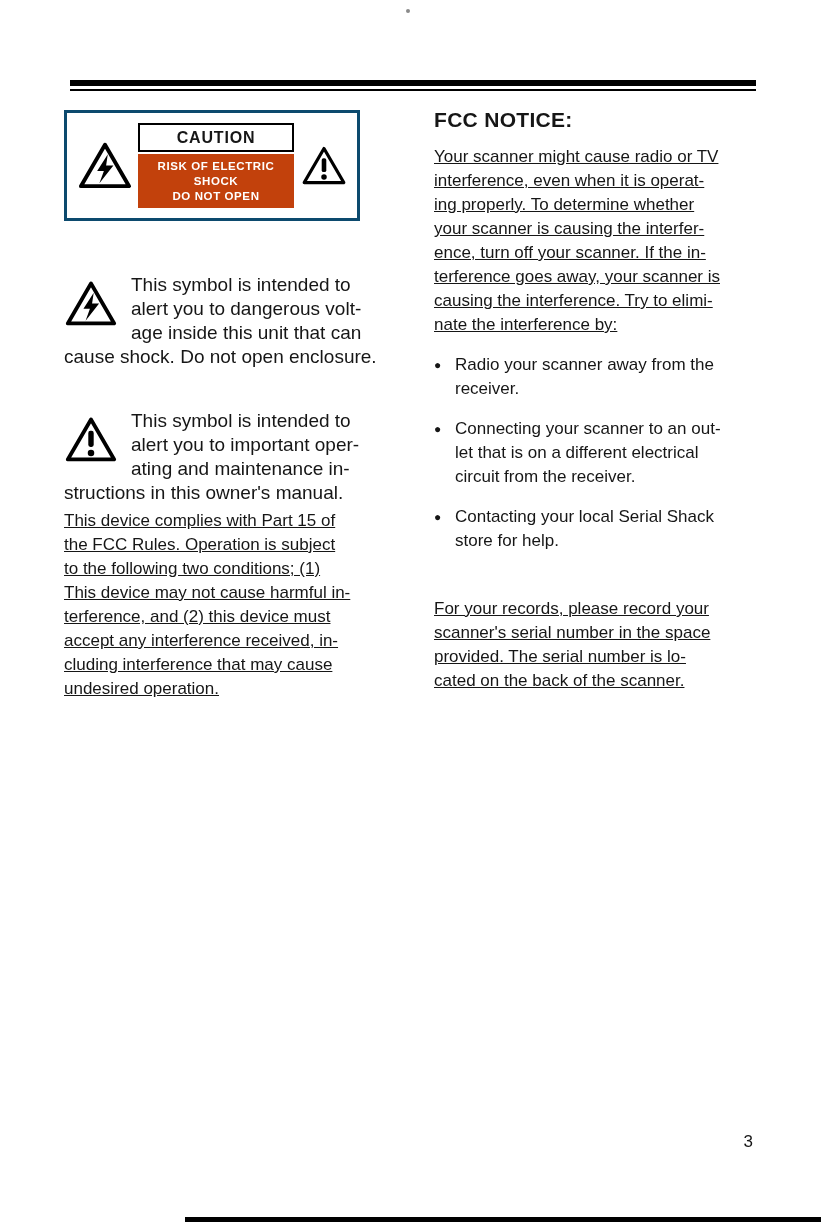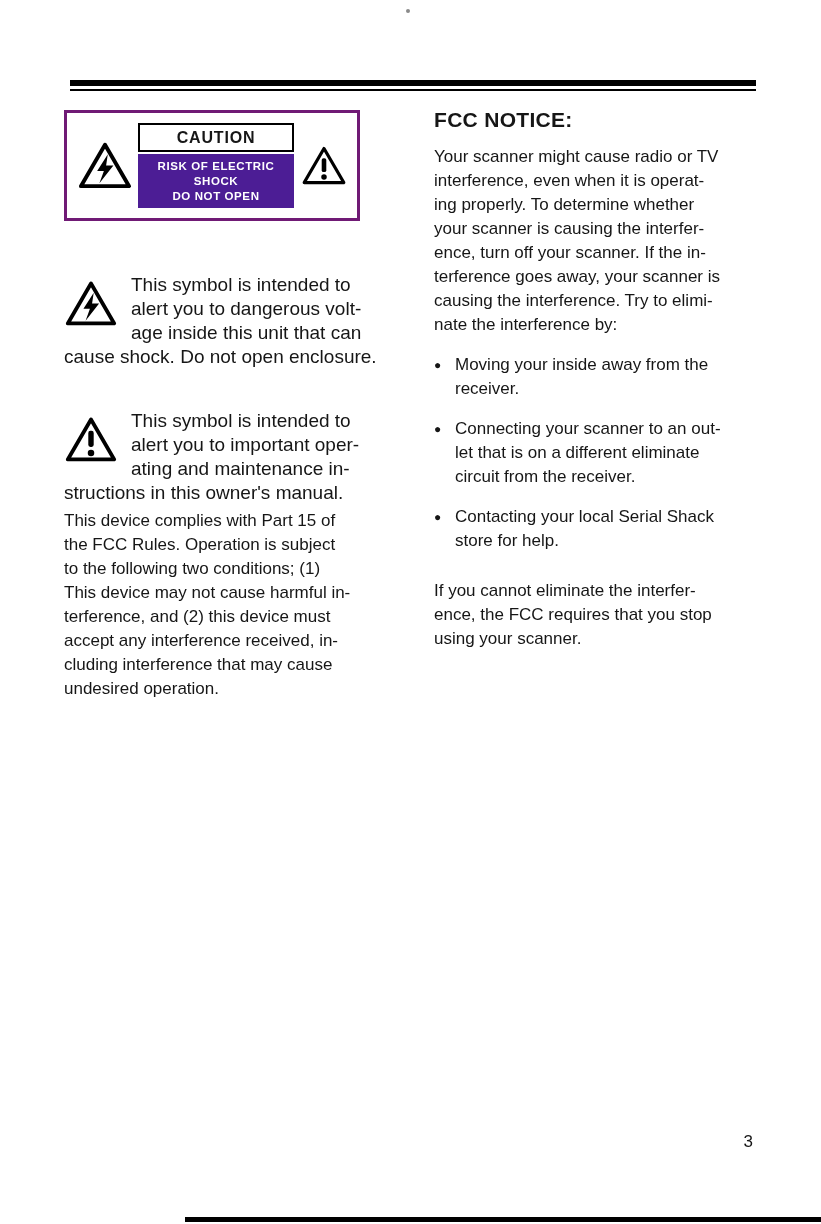--- a/index.html
+++ b/index.html
@@ -27,40 +27,40 @@
     position: absolute; left: 64px; top: 106px; width: 694px;
     display: flex; gap: 38px;
   }
   .col-left { width: 332px; flex: none; }
   .col-right { width: 324px; flex: none; padding-top: 2px; }
 
   
   .caution-box {
     margin-top: 4px;
     width: 296px;
-    border: 3px solid #701a75;
+    border: 3px solid #0c4a6e;
     padding: 10px 10px 10px 10px;
     box-sizing: border-box;
     background: #fff;
   }
   .caution-header { display: flex; align-items: center; gap: 5px; }
   .tri-icon { display: block; }
   .tri-left { width: 56px; height: 52px; flex: none; }
   .tri-right { width: 46px; height: 42px; flex: none; margin-left: 2px; }
   .caution-center { flex: 1; display: flex; flex-direction: column; gap: 2px; }
   .caution-label {
     border: 2px solid #000;
     text-align: center;
     font-weight: bold;
     font-size: 16px;
     letter-spacing: 0.8px;
     padding: 4px 0 3px 0;
   }
   .risk-box {
-    background: #4c1d95;
+    background: #c2410c;
     color: #fff;
     text-align: center;
     font-weight: bold;
     font-size: 11.5px;
     line-height: 15px;
     letter-spacing: 0.6px;
     padding: 5px 0 4px 0;
     white-space: pre-line;
   }
   .caution-body {
@@ -92,20 +92,21 @@
     font-weight: bold;
     font-size: 18px;
     line-height: 26px;
     letter-spacing: 0.2px;
     white-space: pre-line;
   }
   .body-para {
     font-size: 17px;
     line-height: 24px;
     white-space: pre-line;
+    text-decoration: underline;
   }
   .compliance { margin-top: 4px; }
 
   
   .fcc-heading {
     margin: 0 0 13px 0;
     font-size: 21px;
     font-weight: bold;
     letter-spacing: 0.3px;
   }
@@ -224,40 +225,41 @@
 ing properly. To determine whether
 your scanner is causing the interfer-
 ence, turn off your scanner. If the in-
 terference goes away, your scanner is
 causing the interference. Try to elimi-
 nate the interference by:</div>
 
       <div>
         <div class="bullet-item">
           <span class="bullet-marker">●</span>
-          <span class="bullet-text">Moving your inside away from the
+          <span class="bullet-text">Radio your scanner away from the
 receiver.</span>
         </div>
         <div class="bullet-item">
           <span class="bullet-marker">●</span>
           <span class="bullet-text">Connecting your scanner to an out-
-let that is on a different eliminate
+let that is on a different electrical
 circuit from the receiver.</span>
         </div>
         <div class="bullet-item">
           <span class="bullet-marker">●</span>
           <span class="bullet-text">Contacting your local Serial Shack
 store for help.</span>
         </div>
       </div>
 
-      <div class="body-para para-cannot">If you cannot eliminate the interfer-
-ence, the FCC requires that you stop
-using your scanner.</div>
-
+
+      <div class="body-para para-records">For your records, please record your
+scanner's serial number in the space
+provided. The serial number is lo-
+cated on the back of the scanner.</div>
 
 
     </div>
   </div>
 
   <div class="page-number">3</div>
 
   <div class="bottom-scan-line"></div>
 
 </div>

